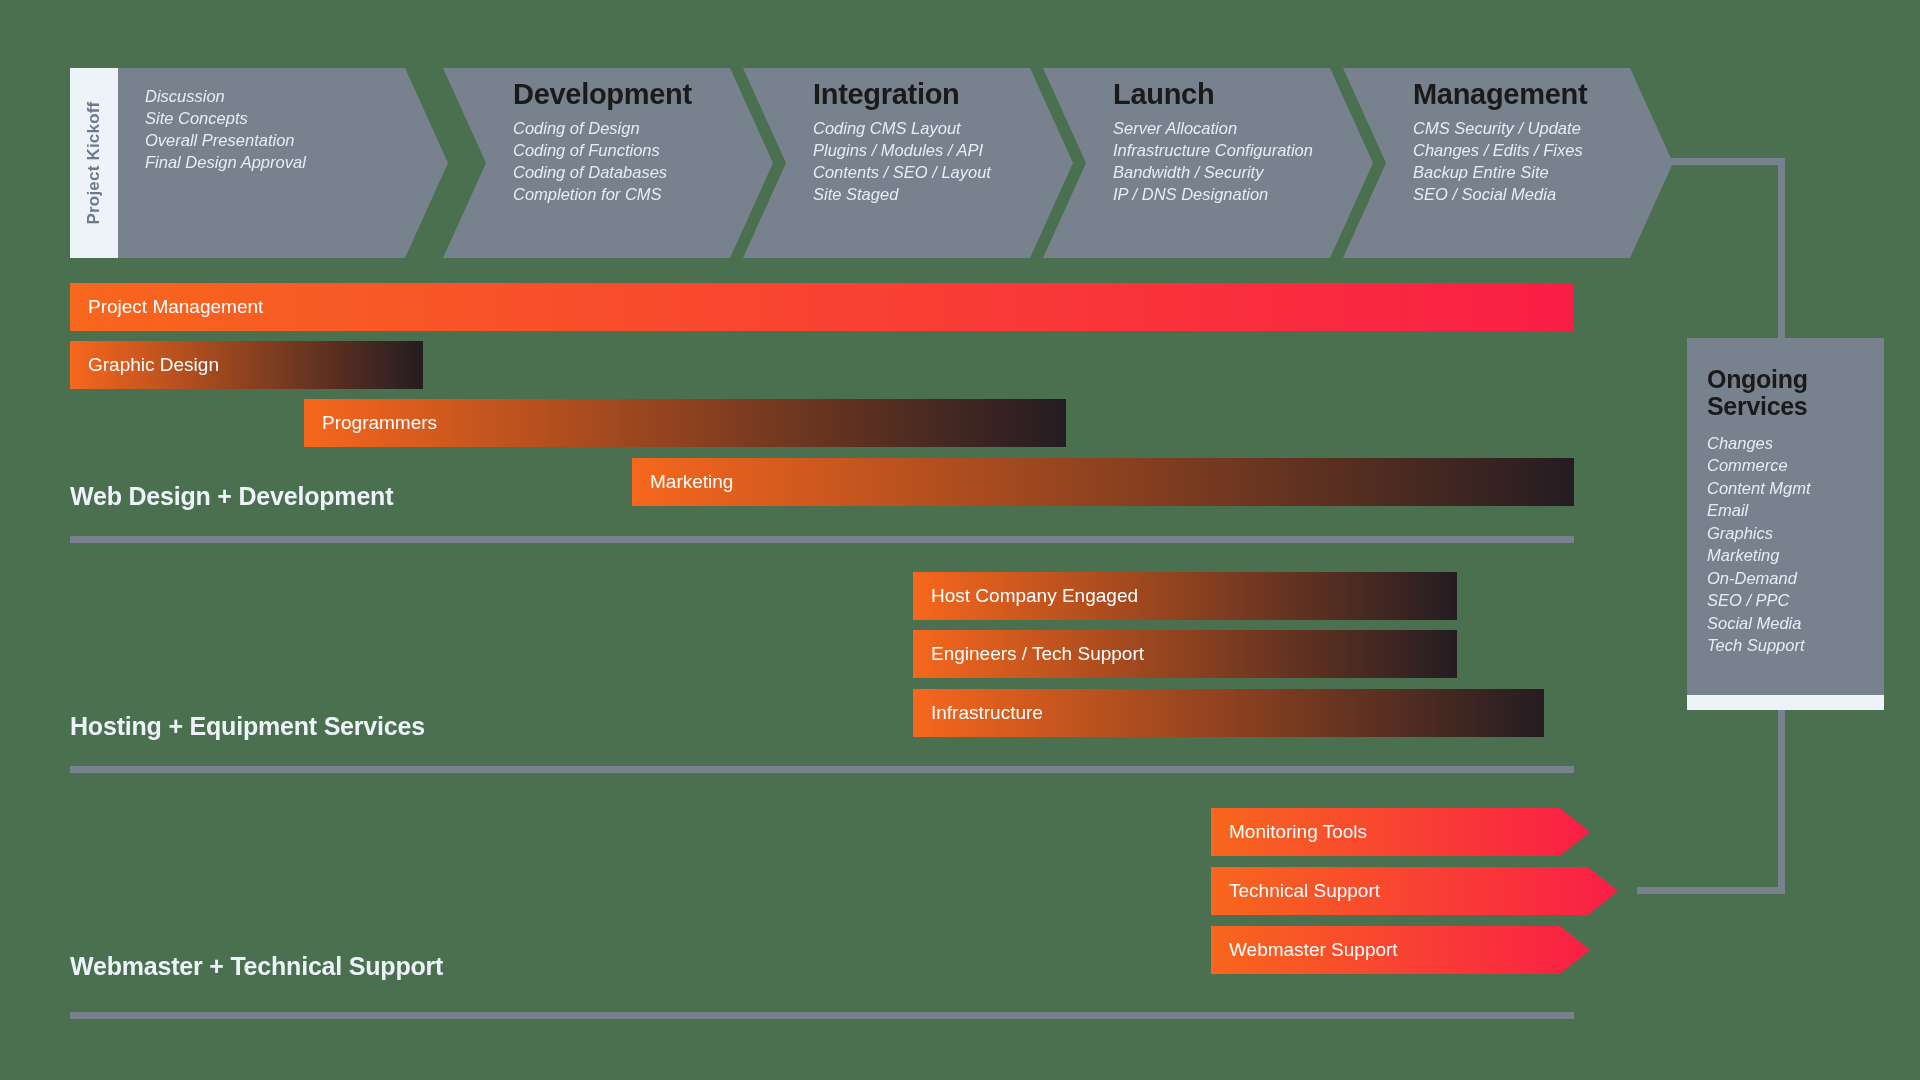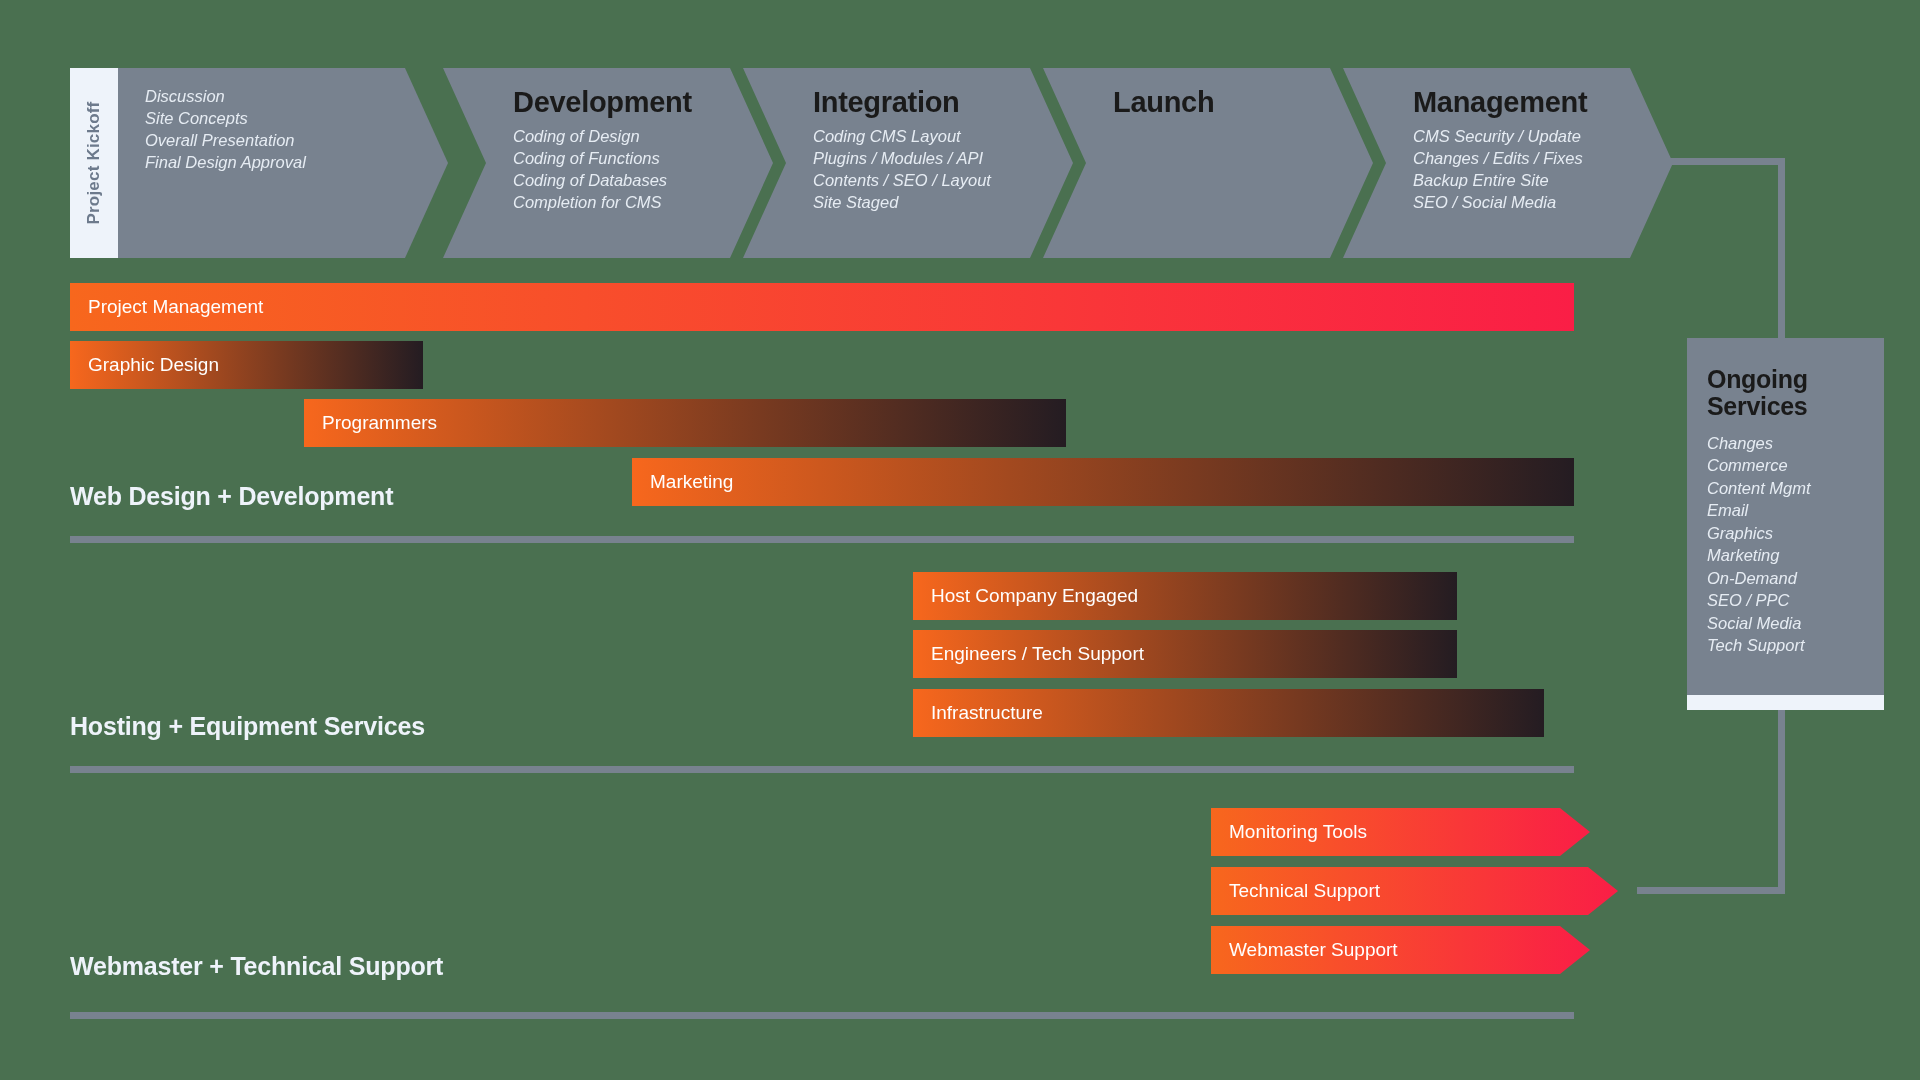--- a/index.html
+++ b/index.html
@@ -32,21 +32,21 @@
     box-sizing:border-box;
   }
   .chev.c0{
     left:48px;width:330px;
     clip-path:polygon(0 0, 287px 0, 330px 95px, 287px 190px, 0 190px);
     padding:18px 0 0 27px;
   }
   .chev.cn{
     width:330px;
     clip-path:polygon(0 0, 287px 0, 330px 95px, 287px 190px, 0 190px, 43px 95px);
-    padding:20px 0 0 70px;
+    padding:12px 0 0 70px;
   }
   .chev.c1{left:373px;}
   .chev.c2{left:673px;}
   .chev.c3{left:973px;}
   .chev.c4{left:1273px;}
   .chev h3{
     margin:0 0 9px 0;font-size:29px;font-weight:bold;
     color:#1a1a1a;letter-spacing:-.3px;line-height:1;
   }
   .chev ul{margin:0;padding:0;list-style:none;}
@@ -135,20 +135,26 @@
       <ul>
         <li>Coding CMS Layout</li>
         <li>Plugins / Modules / API</li>
         <li>Contents / SEO / Layout</li>
         <li>Site Staged</li>
       </ul>
     </div>
 
     <div class="chev cn c3">
       <h3>Launch</h3>
+      <ul>
+        <li>Server Allocation</li>
+        <li>Infrastructure Configuration</li>
+        <li>Bandwidth / Security</li>
+        <li>IP / DNS Designation</li>
+      </ul>
     </div>
 
     <div class="chev cn c4">
       <h3>Management</h3>
       <ul>
         <li>CMS Security / Update</li>
         <li>Changes / Edits / Fixes</li>
         <li>Backup Entire Site</li>
         <li>SEO / Social Media</li>
       </ul>

